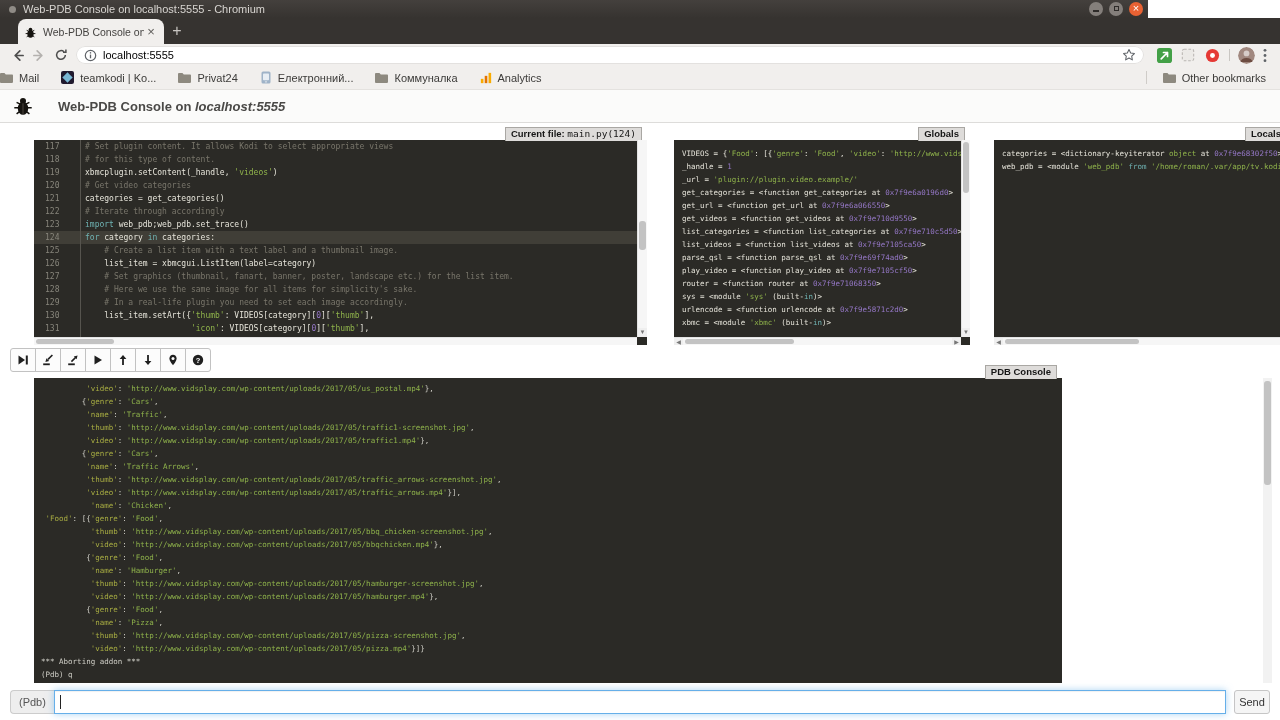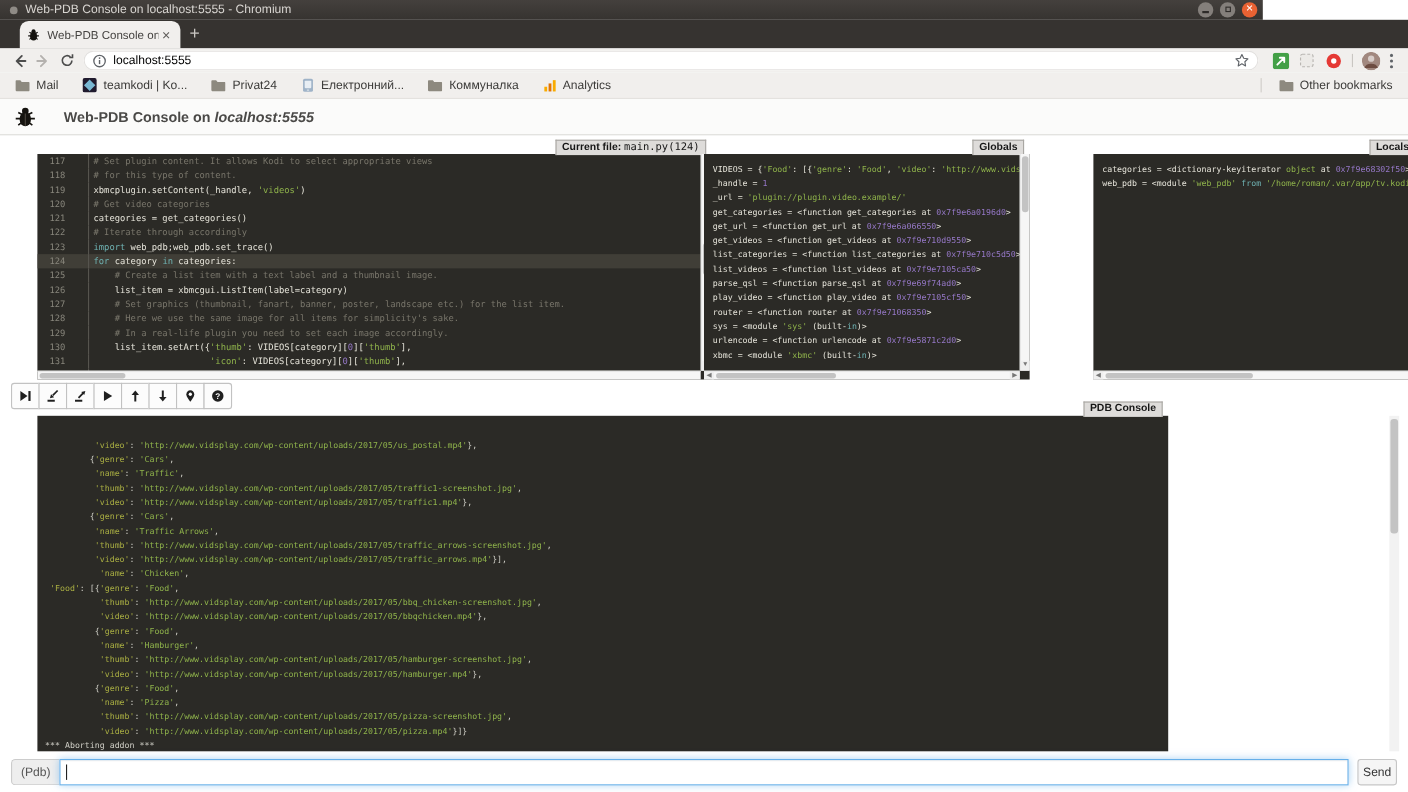--- a/index.html
+++ b/index.html
@@ -38,21 +38,21 @@
   .url { font-size:11px; color:#27262
 4; margin-left:6px; flex:1; }
   .extbtn { width:20px; height:20px; display:flex; align-items:center; justify-content:center; margin:0 2px; }
   .tsep { width:1px; height:12px; background:#c9c6c2; margin:0 5px; }
   .avatar { width:17px; height:17px; border-radius:50%; overflow:hidden; margin:0 3px; }
   .kebab { width:14px; height:20px; display:flex; align-items:center; justify-content:center; margin-right:8px; }
 
   
   .bmbar { position:absolute; left:0; top:66px; width:1280px; height:24px; background:#f1efed;
            display:flex; align-items:center; border-bottom:1px solid #e4e2df; }
-  .bmlist { display:flex; align-items:center; margin-left:14px; gap:22px; flex:1; }
+  .bmlist { display:flex; align-items:center; gap:22px; flex:1; }
   .bm { display:flex; align-items:center; gap:6px; }
   .bm-ic { display:flex; align-items:center; }
   .bm-lb { font-size:11px; color:#3c3b39; white-space:nowrap; }
   .bm-right { display:flex; align-items:center; gap:6px; margin-right:14px; }
   .bm-rsep { width:1px; height:13px; background:#cfccc8; margin-right:10px; }
 
   
   .pagehead { position:absolute; left:0; top:90px; width:1280px; height:33px; background:#fbfbfa;
               border-bottom:1px solid #dddcda; display:flex; align-items:center; }
   .ph-icon { margin-left:12px; width:22px; height:22px; }
@@ -60,35 +60,35 @@
   .ph-title em { font-style:italic; }
 
   
   .panel { position:absolute; background:#2b2a26;margin-left:24px; }
   .plabel { position:absolute; top:-13px; right:5px; height:14px; background:#dedcda; color:#161616;
             border:1px solid #a9a7a3; border-bottom:none; font-size:9.5px; font-weight:bold;
             line-height:12px; padding:0 5px; white-space:nowrap; }
   .plabel .mono { font-family:"DejaVu Sans Mono", monospace; font-weight:normal; }
 
   .code-panel   { left:10px;  top:140px; width:613px;  height:205px; }
-  .globals-panel{ left:616px; top:140px; width:296px;  height:205px;padding-left:27px; }
+  .globals-panel{ left:650px; top:140px; width:296px;  height:205px;padding-left:27px; }
   .locals-panel { left:970px; top:140px; width:298px;  height:205px; }
   .console-panel{ left:10px;  top:378px; width:1028px; height:305px; }
 
   .code-clip { position:absolute; left:0; top:0; right:10px; bottom:8px; overflow:hidden; }
   .crow { display:flex; height:13px; line-height:13px; font-family:"DejaVu Sans Mono", monospace; font-size:8px; white-space:pre; }
   .crow.cur { background:#403e37; }
   .ln { flex:0 0 47px; padding-left:11px; color:#87857b; border-right:1px solid #56544e; }
   .lc { padding-left:4px; color:#e6e4da; }
 
   .vars-clip { position:absolute; left:0; top:0; right:9px; bottom:8px; overflow:hidden; padding:7px 0 0 8px; }
   .vrow { height:13px; line-height:13px; font-family:"DejaVu Sans Mono", monospace; font-size:7.5px;
           white-space:pre; color:#e6e4da; }
 
-  .con-clip { position:absolute; left:0; top:0; right:0; bottom:0; overflow:hidden; padding:20px 0 0 7px; }
+  .con-clip { position:absolute; left:0; top:0; right:0; bottom:0; overflow:hidden; padding:4px 0 0 7px; }
   .orow { height:13px; line-height:13px; font-family:"DejaVu Sans Mono", monospace; font-size:7.5px;
           white-space:pre; color:#cfcec6; }
 
   .tok-com { color:#79766b; }
   .tok-str { color:#8fb34b; }
   .tok-key { color:#a8ad42; }
   .tok-kw  { color:#6fb3b3; }
   .tok-num { color:#9678c8; }
 
   

